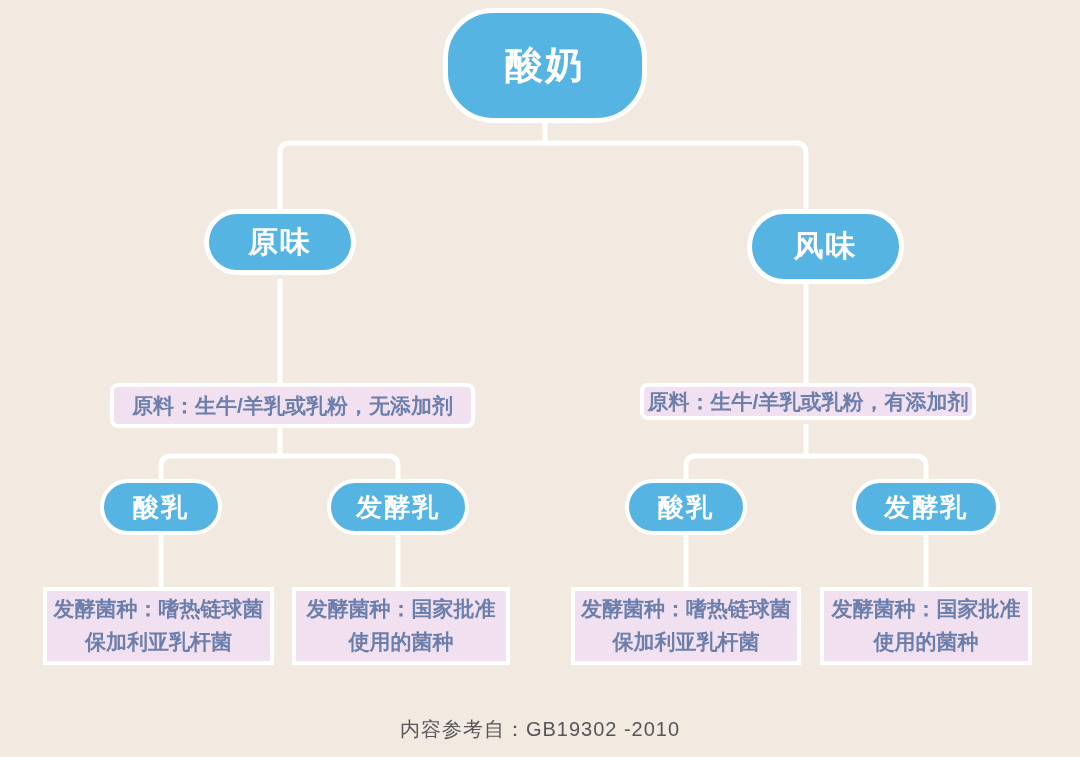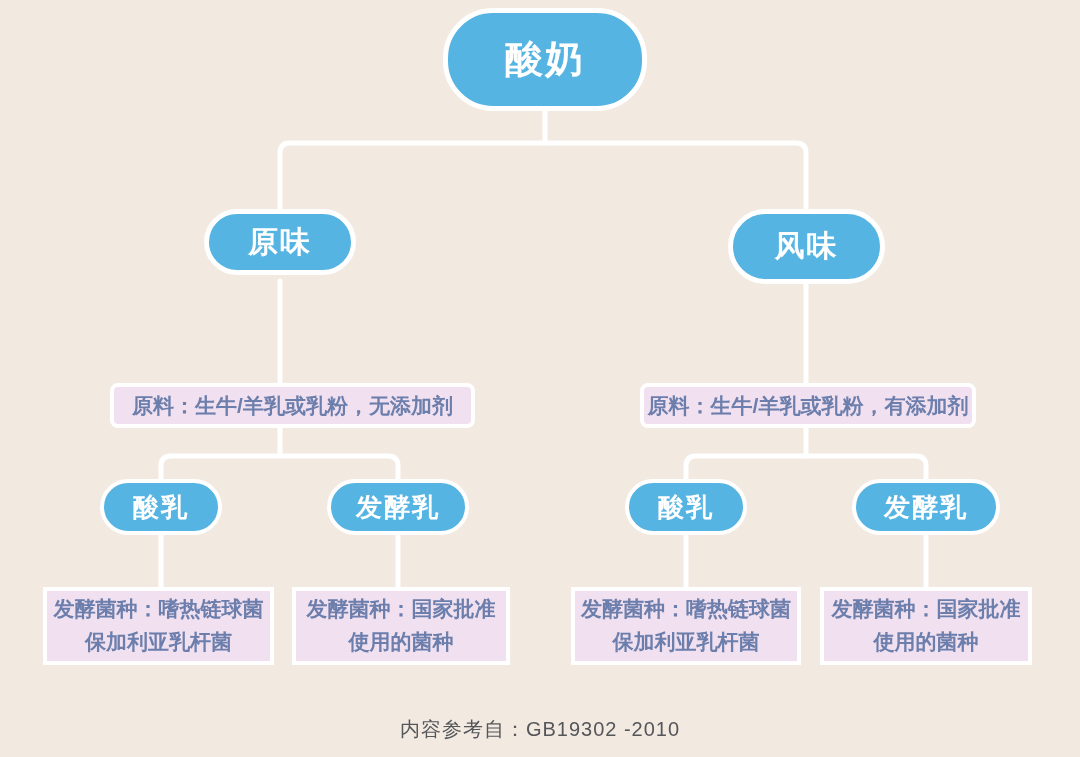--- a/index.html
+++ b/index.html
@@ -70,27 +70,27 @@
     <path class="connector" d="M280 426 V456"></path>
     <path class="connector" d="M161 482 V466 Q161 456 171 456 H388 Q398 456 398 466 V482"></path>
     <path class="connector" d="M806 426 V456"></path>
     <path class="connector" d="M686 482 V466 Q686 456 696 456 H916 Q926 456 926 466 V482"></path>
     <path class="connector" d="M161 532 V590"></path>
     <path class="connector" d="M398 532 V590"></path>
     <path class="connector" d="M686 532 V590"></path>
     <path class="connector" d="M926 532 V590"></path>
   </svg>
 
-  <div class="bubble" style="left:443px; top:8px; width:204px; height:103px; border-radius:50px; font-size:38px;">酸奶</div>
+  <div class="bubble" style="left:443px; top:8px; width:204px; height:115px; border-radius:50px; font-size:38px;">酸奶</div>
 
   <div class="bubble" style="left:204px; top:209px; width:152px; height:66px; border-radius:38px; font-size:30px;">原味</div>
-  <div class="bubble" style="left:728px; top:209px; width:157px; height:75px; border-radius:38px; font-size:30px;">风味</div>
+  <div class="bubble" style="left:747px; top:209px; width:157px; height:75px; border-radius:38px; font-size:30px;">风味</div>
 
   <div class="tag" style="left:110px; top:383px; width:365px; height:45px; font-size:21px; border-radius:8px; border-width:4px;">原料：生牛/羊乳或乳粉，无添加剂</div>
-  <div class="tag" style="left:640px; top:383px; width:336px; height:45px; font-size:21px; border-radius:8px; border-width:4px;">原料：生牛/羊乳或乳粉，有添加剂</div>
+  <div class="tag" style="left:640px; top:383px; width:336px; height:37px; font-size:21px; border-radius:8px; border-width:4px;">原料：生牛/羊乳或乳粉，有添加剂</div>
 
   <div class="bubble" style="left:100px; top:479px; width:122px; height:56px; border-radius:28px; font-size:26px; border-width:4px;">酸乳</div>
   <div class="bubble" style="left:327px; top:479px; width:142px; height:56px; border-radius:28px; font-size:26px; border-width:4px;">发酵乳</div>
   <div class="bubble" style="left:625px; top:479px; width:122px; height:56px; border-radius:28px; font-size:26px; border-width:4px;">酸乳</div>
   <div class="bubble" style="left:852px; top:479px; width:148px; height:56px; border-radius:28px; font-size:26px; border-width:4px;">发酵乳</div>
 
   <div class="tag" style="left:43px; top:587px; width:231px; height:78px; font-size:21px;">
     <span class="line">发酵菌种：嗜热链球菌</span>
     <span class="line">保加利亚乳杆菌</span>
   </div>

